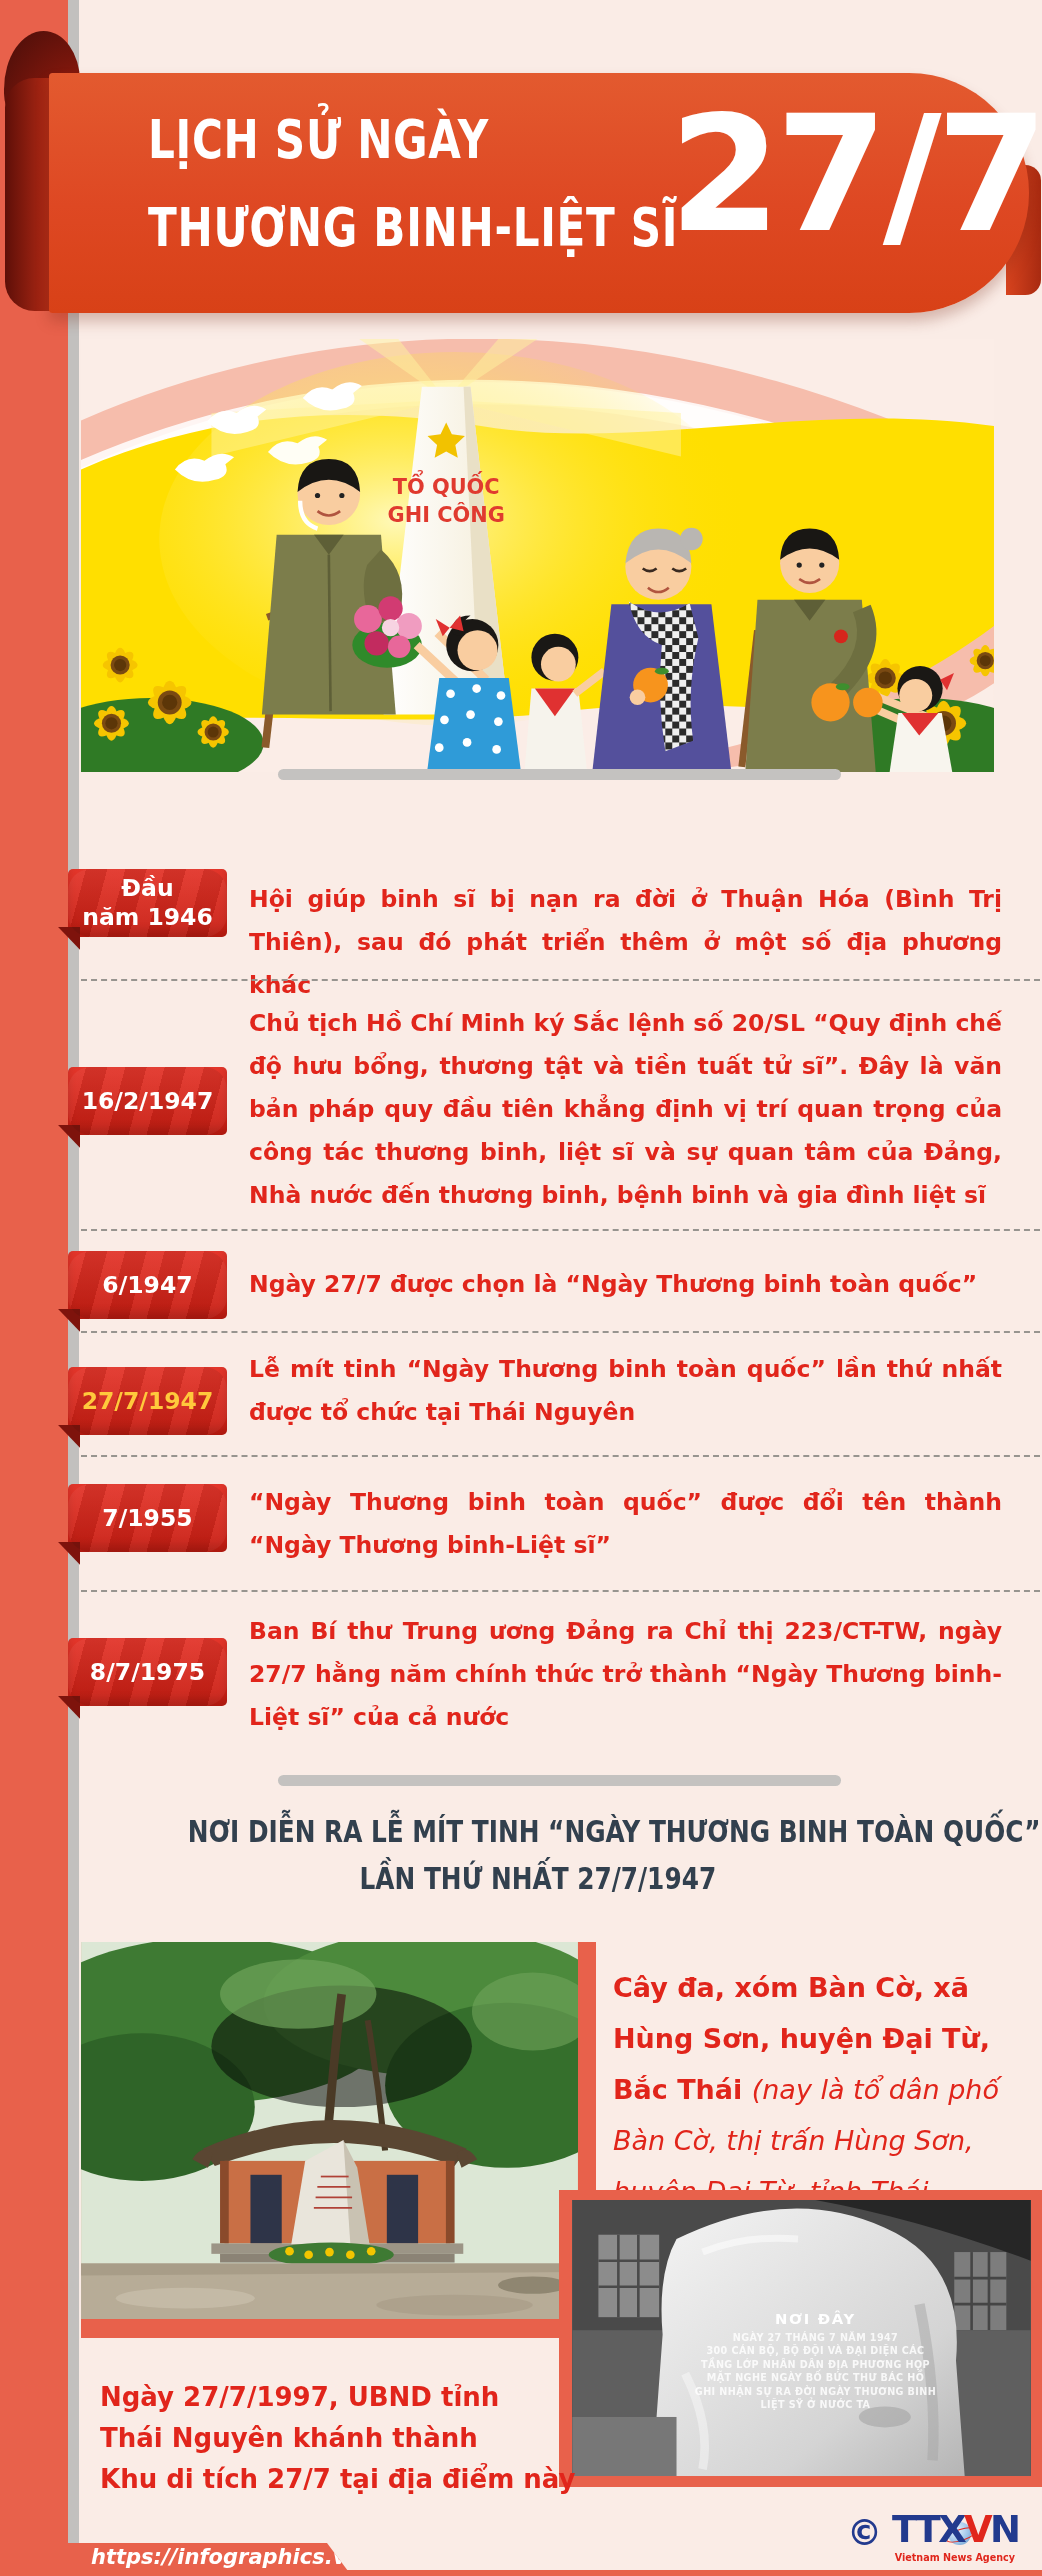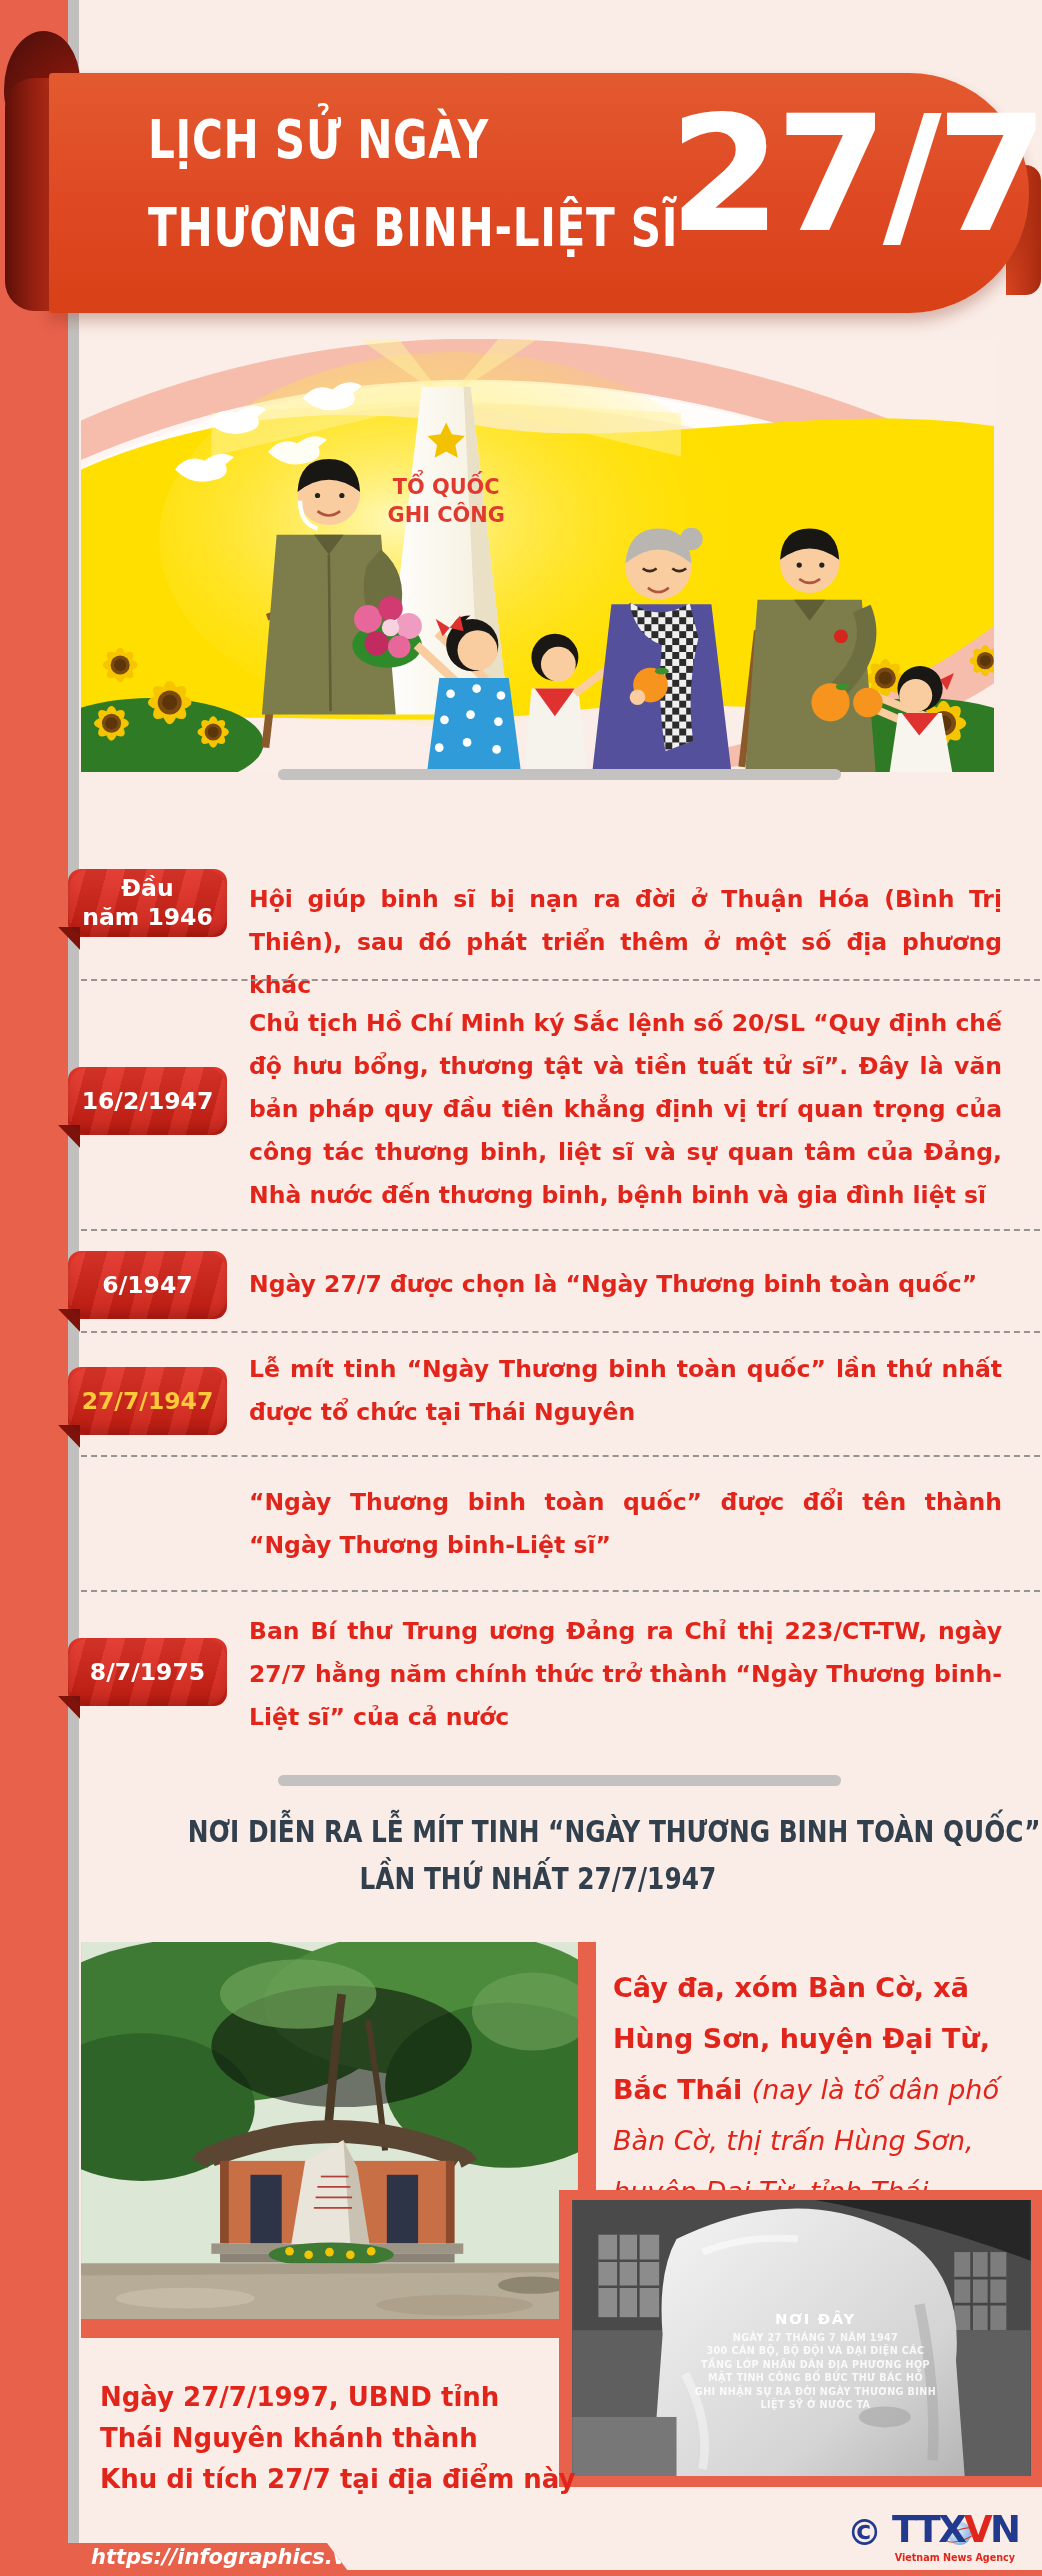--- a/index.html
+++ b/index.html
@@ -32,21 +32,21 @@
   
   .illu{position:absolute;left:81px;top:339px;width:913px;height:433px;}
   .illu svg{display:block;}
 
   
   .divider-bar{position:absolute;left:278px;width:563px;height:11.3px;border-radius:6px;background:#C4C2C0;}
   .divider-bar.d1{top:769px;}
   .divider-bar.d2{top:1775px;}
 
   
-  .badge{position:absolute;left:68px;width:159px;height:68px;border-radius:13px;
+  .badge{position:absolute;left:68px;width:159px;height:68px;border-radius:5px;
     background:linear-gradient(180deg,#E3362B,#C91D12);
     color:#fff;font-weight:bold;font-size:23.5px;line-height:29px;white-space:pre-line;
     display:flex;align-items:center;justify-content:center;text-align:center;
     box-shadow:inset 0 -7px 8.7px rgba(0,0,0,.14);}
   .badge::before{content:"";position:absolute;left:-10.4px;bottom:-13px;width:22.6px;height:23.5px;
     background:#7E130C;clip-path:polygon(0 0,100% 0,100% 100%);z-index:0;}
   .badge::after{content:"";position:absolute;inset:0;border-radius:22.6px;
     background:repeating-linear-gradient(105deg,rgba(255,255,255,.05) 0 17.4px,rgba(0,0,0,.08) 17.4px 38px);}
   .badge span{position:relative;z-index:1;}
   .badge.gold{color:#FFC93C;}
@@ -288,20 +288,21 @@
   <div class="dash" style="top:1229px"></div>
 
   <div class="badge" style="top:1251px"><span>6/1947</span></div>
   <div class="tl-text" style="top:1263px">Ngày 27/7 được chọn là “Ngày Thương binh toàn quốc”</div>
   <div class="dash" style="top:1331px"></div>
 
   <div class="badge gold" style="top:1367px"><span>27/7/1947</span></div>
   <div class="tl-text" style="top:1348px">Lễ mít tinh “Ngày Thương binh toàn quốc” lần thứ nhất được tổ chức tại Thái Nguyên</div>
   <div class="dash" style="top:1455px"></div>
 
+  <div class="badge" style="top:1484px"><span>7/1955</span></div>
   <div class="tl-text" style="top:1481px">“Ngày Thương binh toàn quốc” được đổi tên thành “Ngày Thương binh-Liệt sĩ”</div>
   <div class="dash" style="top:1590px"></div>
 
   <div class="badge" style="top:1638px"><span>8/7/1975</span></div>
   <div class="tl-text" style="top:1610px">Ban Bí thư Trung ương Đảng ra Chỉ thị 223/CT-TW, ngày 27/7 hằng năm chính thức trở thành “Ngày Thương binh-Liệt sĩ” của cả nước</div>
 
   <div class="divider-bar d2"></div>
 
   <div class="sec-heading sh1"><span class="inner">NƠI DIỄN RA LỄ MÍT TINH “NGÀY THƯƠNG BINH TOÀN QUỐC”</span></div>
   <div class="sec-heading sh2"><span class="inner">LẦN THỨ NHẤT 27/7/1947</span></div>
@@ -395,21 +396,21 @@
         <path d="M130,200 Q160,260 150,310" stroke="#FFFFFF" stroke-width="10" opacity=".4" fill="none"></path>
         <path d="M400,120 Q420,220 415,300" stroke="#A5A5A5" stroke-width="12" opacity=".5" fill="none"></path>
         <ellipse cx="360" cy="250" rx="30" ry="12" fill="#9B9B9B" opacity=".5"></ellipse>
         <rect x="0" y="250" width="120" height="68" fill="#777777"></rect>
       </svg>
       <div class="stone-text">
         <div class="st-title">NƠI ĐÂY</div>
         <div class="st-line">NGÀY 27 THÁNG 7 NĂM 1947</div>
         <div class="st-line">300 CÁN BỘ, BỘ ĐỘI VÀ ĐẠI DIỆN CÁC</div>
         <div class="st-line">TẦNG LỚP NHÂN DÂN ĐỊA PHƯƠNG HỌP</div>
-        <div class="st-line">MẶT TINH CÔNG BỐ BỨC THƯ BÁC HỒ</div>
+        <div class="st-line">MẶT NGHE NGÀY BỐ BỨC THƯ BÁC HỒ</div>
         <div class="st-line">GHI NHẬN SỰ RA ĐỜI NGÀY THƯƠNG BINH</div>
         <div class="st-line">LIỆT SỸ Ở NƯỚC TA</div>
       </div>
     </div>
   </div>
 
   <div class="caption">Ngày 27/7/1997, UBND tỉnh
 Thái Nguyên khánh thành
 Khu di tích 27/7 tại địa điểm này</div>
 

